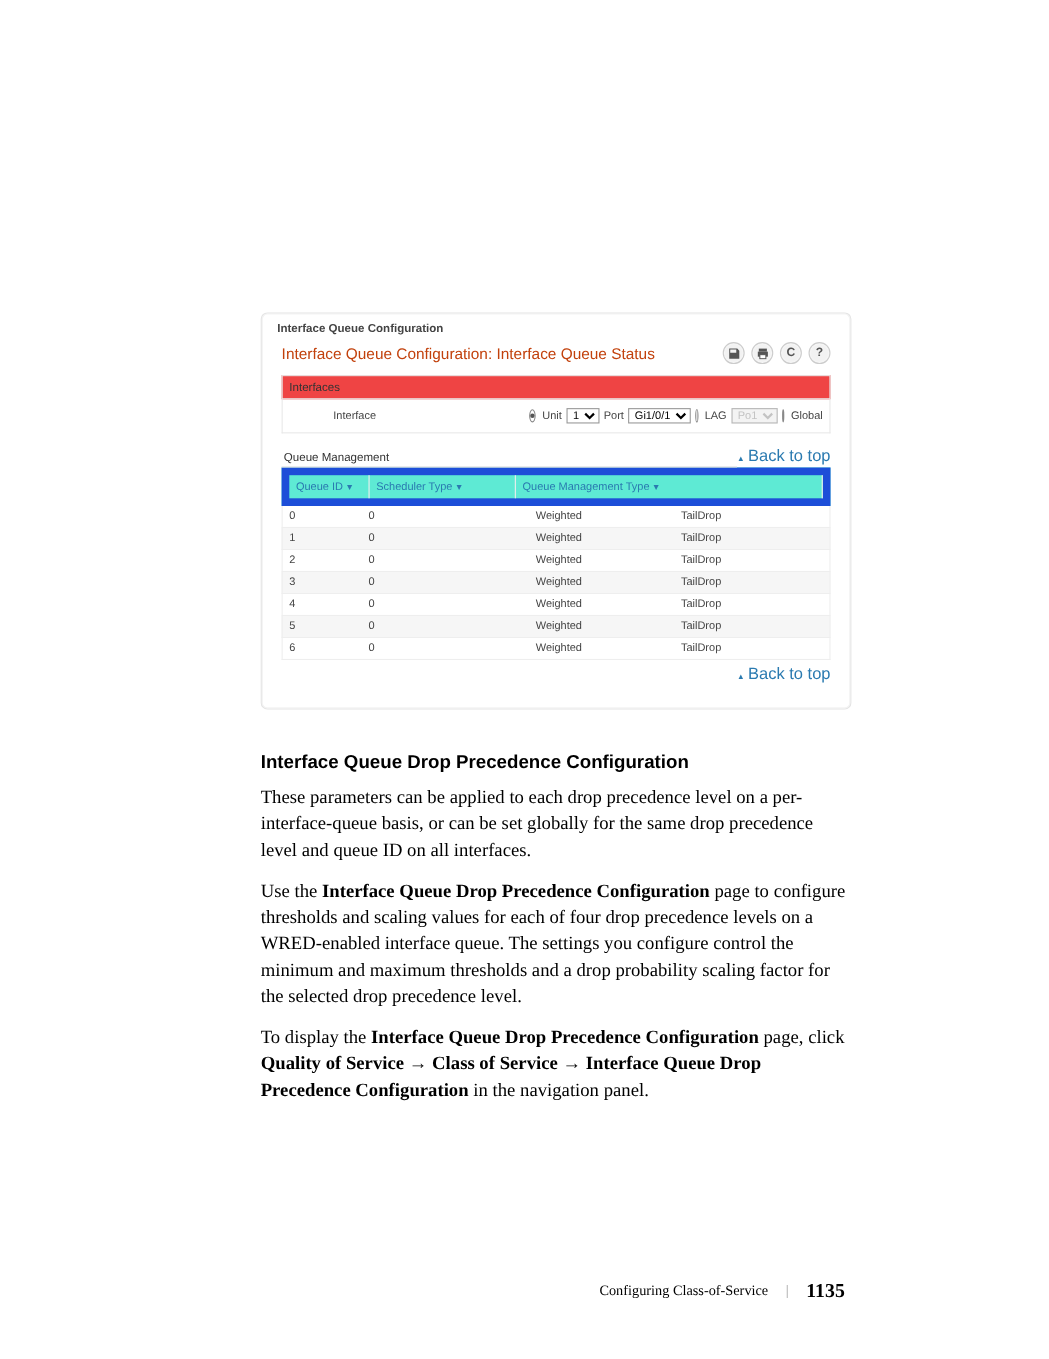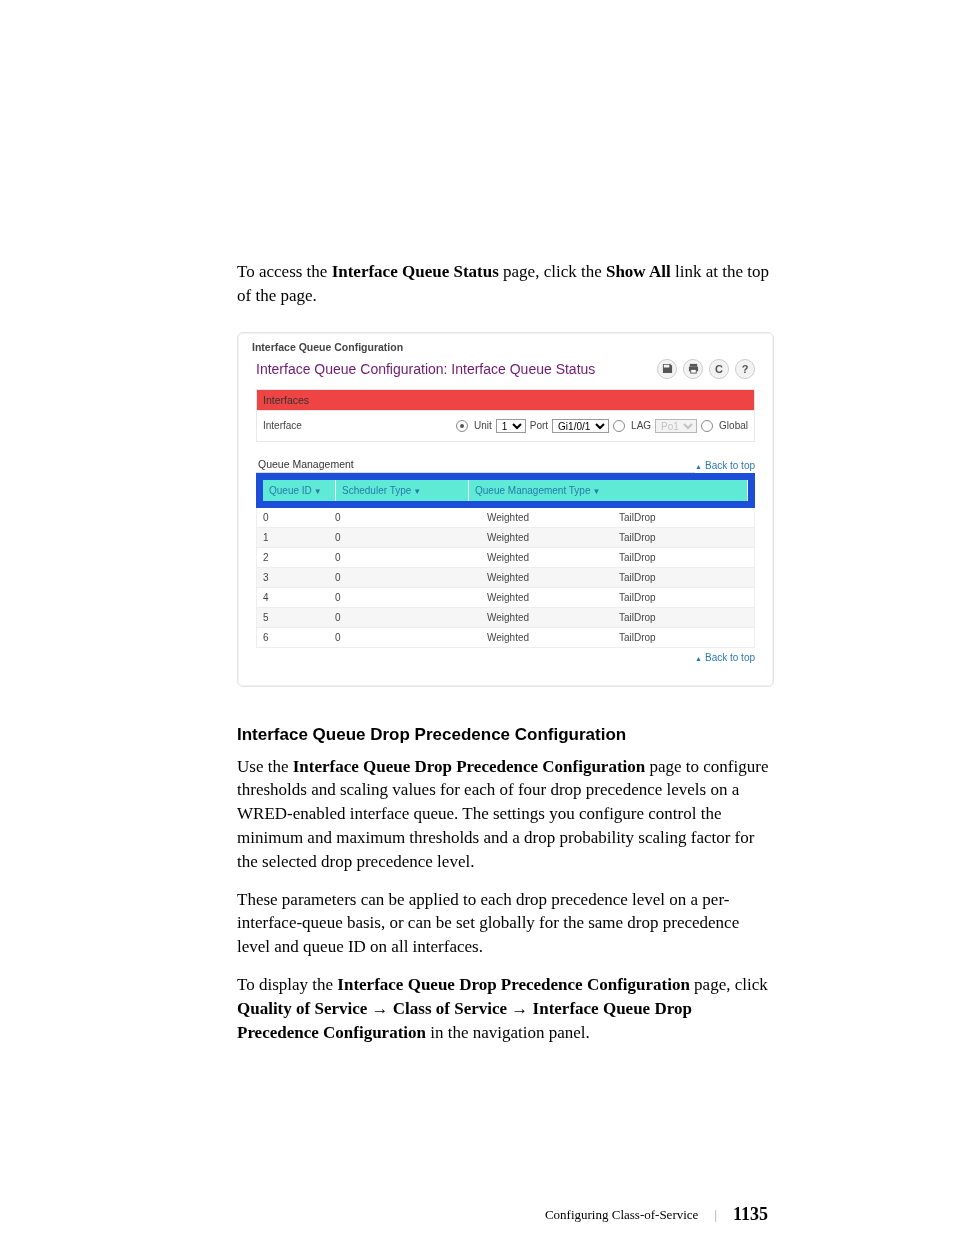--- a/index.html
+++ b/index.html
@@ -47,21 +47,21 @@
     padding: 0 18px;
   }
   .panel-head-row {
     display: flex;
     justify-content: space-between;
     align-items: center;
     padding: 2px 0 10px 0;
   }
   .panel-title {
     font-size: 14px;
-    color: #701a75;
+    color: #c2410c;
     font-weight: normal;
   }
   .icon-row { display: flex; gap: 6px; }
   .icon-btn {
     width: 18px; height: 18px;
     border-radius: 50%;
     background: #f2f2f2;
     border: 1px solid #ccc;
     box-shadow: inset 0 0 2px #fff;
     display: flex; align-items: center; justify-content: center;
@@ -82,42 +82,42 @@
     margin-top: 12px;
   }
   .section-qm {
     font-size: 10.5px;
     padding: 4px 6px 2px 2px;
     color: #333;
     border-bottom: 1px solid #ddd;
     flex: 1;
   }
   .backtop {
-    font-size: 10px;
+    font-size: 15px;
     color: #2a7ab0;
     padding-bottom: 2px;
     white-space: nowrap;
   }
   .backtop::before {
     content: "▲";
     font-size: 7px;
     margin-right: 3px;
     color: #2a7ab0;
   }
   .iface-row {
     display: flex;
     align-items: center;
     font-size: 10px;
     padding: 8px 6px 8px 6px;
     border: 1px solid #e8e8e8;
     border-top: none;
     gap: 4px;
     color: #444;
   }
-  .iface-label { flex: 0 0 170px; }
+  .iface-label { flex: 0 0 170px; margin-left: 40px; }
   .spacer { flex: 1; }
   .radio { width:10px;height:10px;border:1px solid #888;border-radius:50%;display:inline-flex;align-items:center;justify-content:center;vertical-align:middle;margin-right:2px;background:#fff;}
   .radio.on::after{content:"";width:4px;height:4px;background:#555;border-radius:50%;}
   select.u {
     font-size:10px; border:1px solid #999; background:#fff; padding:0 1px; height:14px;
   }
   select.u:disabled { background:#eee; color:#aaa; }
   .thead {
     display:flex;
     font-size:10px;
@@ -152,23 +152,20 @@
   }
   .footer .chap { font-family: Georgia, serif; }
   .footer .pnum { font-weight: bold; font-size:18px; }
   .footer .bar { color:#999; }
 </style>
 </head>
 <body>
 
 <div class="page">
 
-  <p class="par">
-    <span>To access the </span><span class="b">Interface Queue Status</span><span> page, click the </span><span class="b">Show All</span><span> link at the top of the page.</span>
-  </p>
 
   <div class="ui-panel">
     <div class="crumb-bar">Interface Queue Configuration</div>
     <div class="inner">
       <div class="panel-head-row">
         <div class="panel-title">Interface Queue Configuration: Interface Queue Status</div>
         <div class="icon-row">
           <div class="icon-btn">
             <svg viewBox="0 0 12 12">
                 <path fill="#555" d="M1 1h8l2 2v8H1z M2 2v3h6V2z M3 7h6v3H3z"></path>
@@ -259,25 +256,25 @@
         </div>
 
       <div class="ftr">
         <div class="backtop">Back to top</div>
       </div>
     </div>
   </div>
 
   <h3 class="subhead">Interface Queue Drop Precedence Configuration</h3>
 
+  <p class="par">These parameters can be applied to each drop precedence level on a per-interface-queue basis, or can be set globally for the same drop precedence level and queue ID on all interfaces.</p>
+
   <p class="par">
     <span>Use the </span><span class="b">Interface Queue Drop Precedence Configuration</span><span> page to configure thresholds and scaling values for each of four drop precedence levels on a WRED-enabled interface queue. The settings you configure control the minimum and maximum thresholds and a drop probability scaling factor for the selected drop precedence level.</span>
   </p>
-
-  <p class="par">These parameters can be applied to each drop precedence level on a per-interface-queue basis, or can be set globally for the same drop precedence level and queue ID on all interfaces.</p>
 
   <p class="par">
     <span>To display the </span><span class="b">Interface Queue Drop Precedence Configuration</span><span> page, click </span><span class="b">Quality of Service</span><span> → </span><span class="b">Class of Service</span><span> → </span><span class="b">Interface Queue Drop Precedence Configuration</span><span> in the navigation panel.</span>
   </p>
 
   <div class="footer">
     <span class="chap">Configuring Class-of-Service</span>
     <span class="bar">|</span>
     <span class="pnum">1135</span>
   </div>

